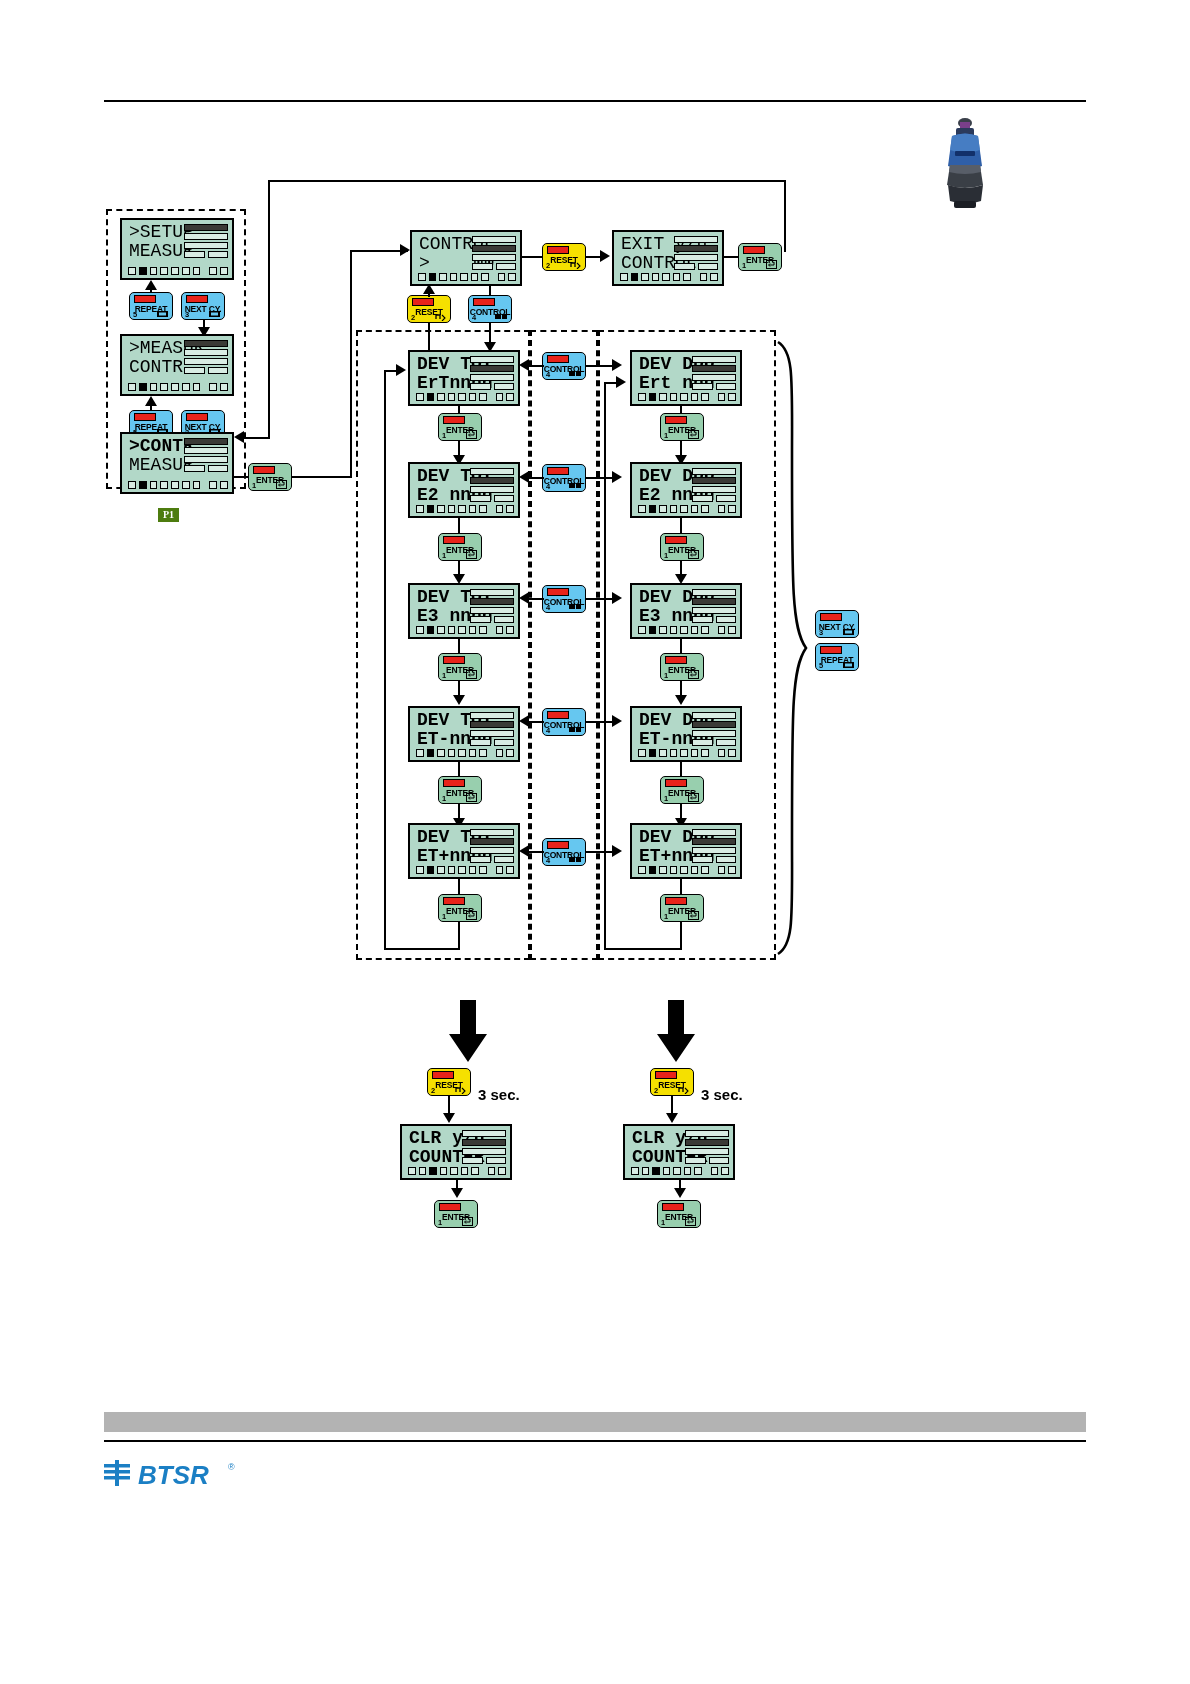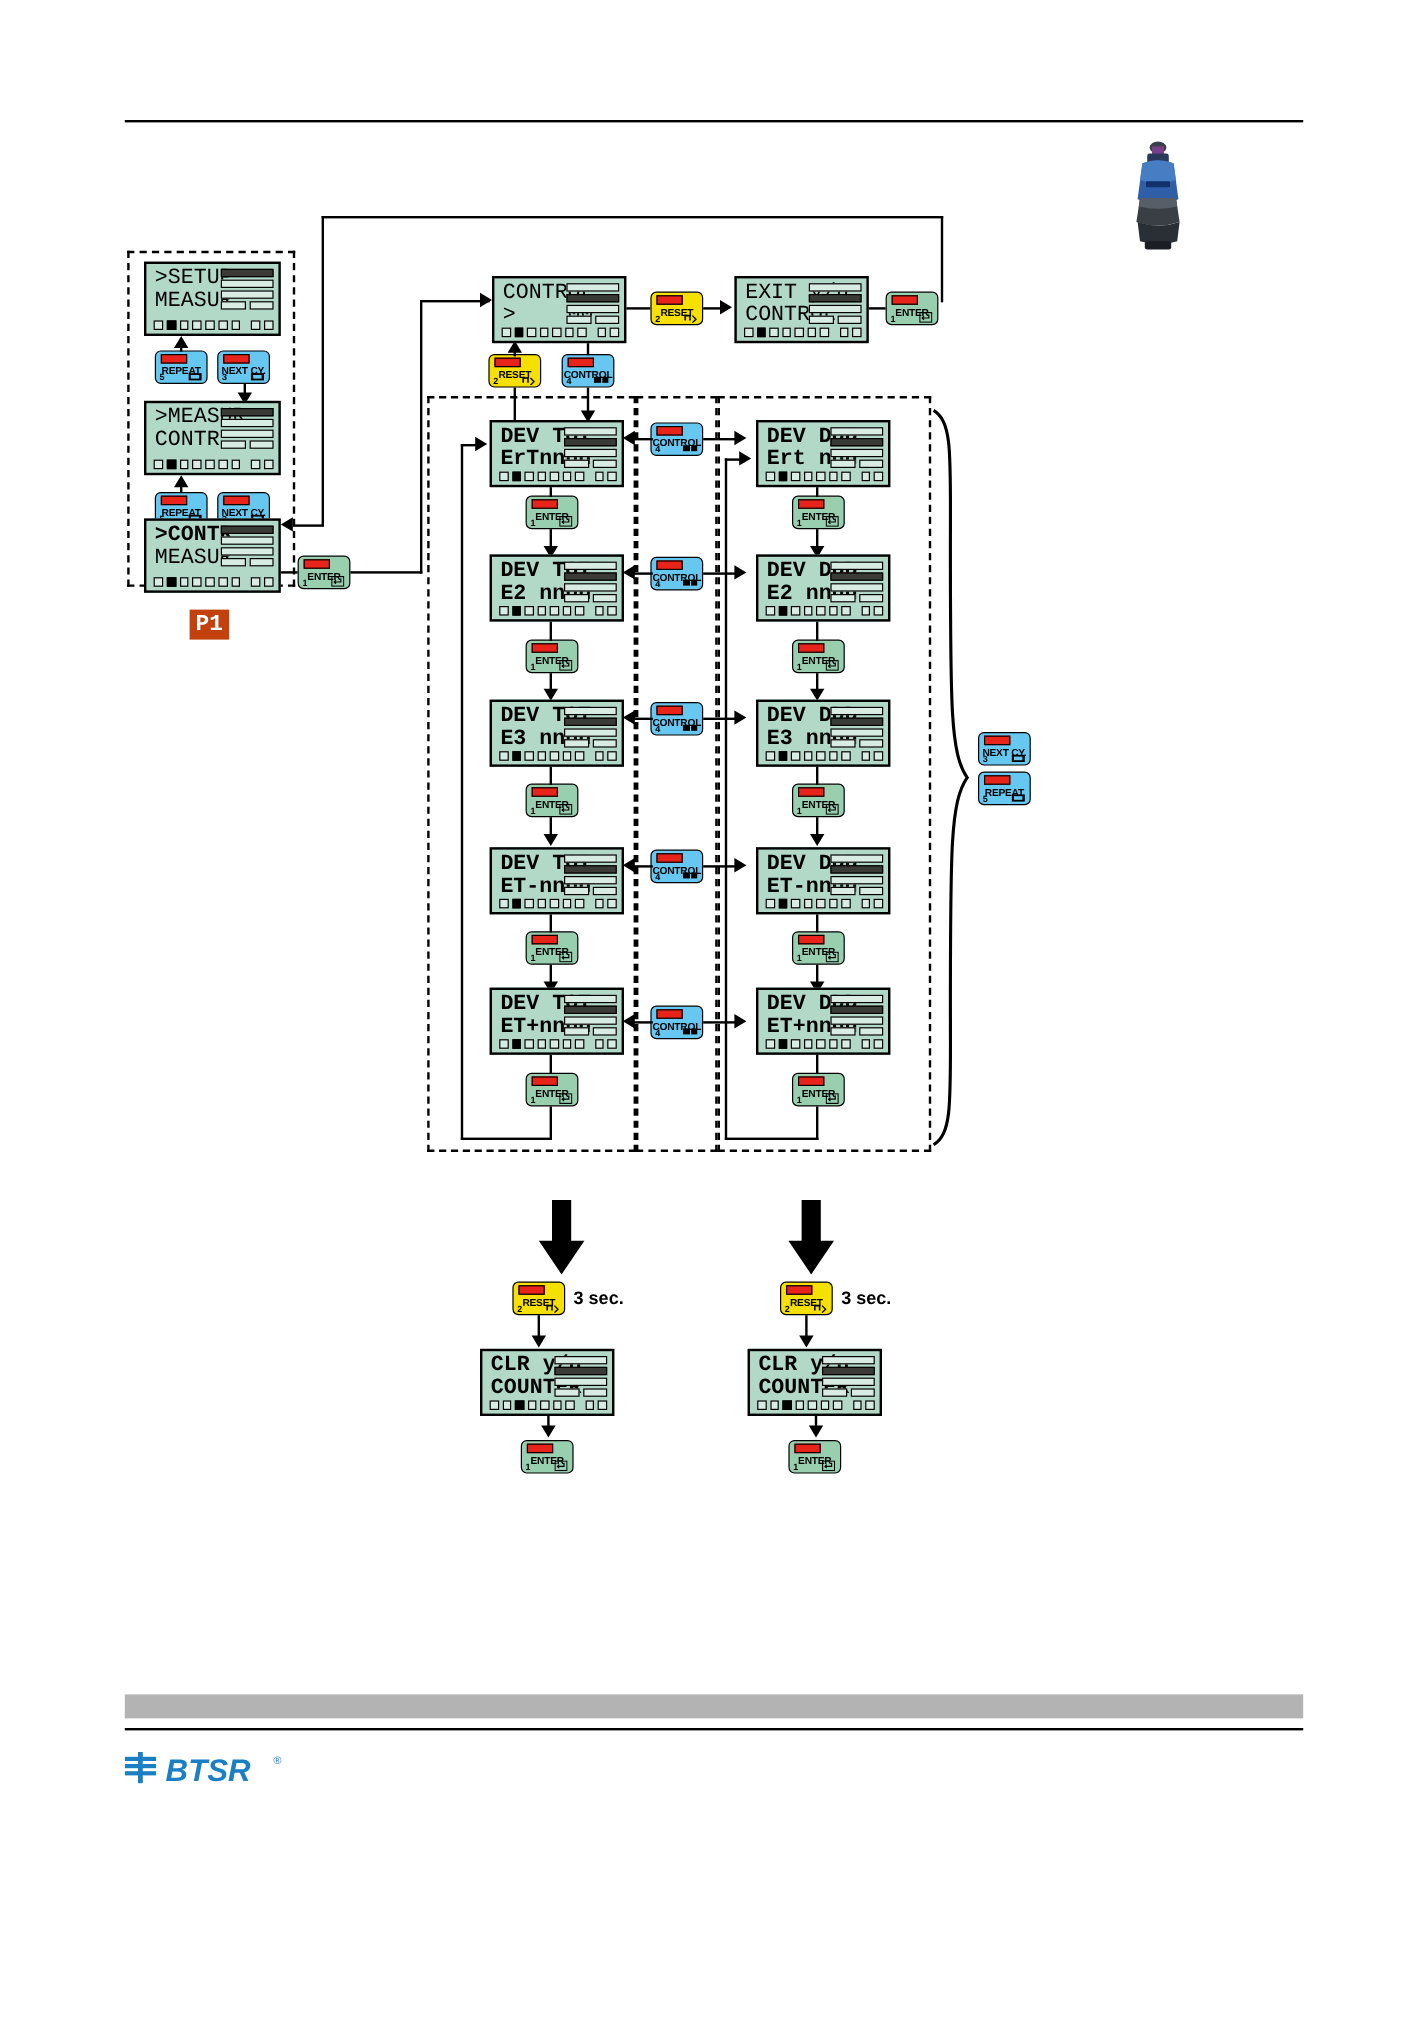--- a/index.html
+++ b/index.html
@@ -126,31 +126,32 @@
 
   
   .dashbox {
     position: absolute;
     border: 2px dashed #000;
     box-sizing: border-box;
   }
 
   .p1tag {
     position: absolute;
-    background: #c2410c; color: #fff;
-    font-size: 19px; font-weight: 700;
+    background: #4d7c0f; color: #fff;
+    font-size: 10px; font-weight: 700;
     padding: 1px 5px 2px 5px;
-    font-family: Liberation Mono, monospace;
+    font-family: Liberation Serif, serif;
   }
 
   .sec-label {
     position: absolute;
     font-size: 15px; font-weight: 700; color: #000;
     font-family: "Liberation Sans", sans-serif;
     white-space: nowrap;
+    margin-top: 12px;
   }
 
   
   .logo { position: absolute; left: 104px; top: 1458px; }
 
   
   .device { position: absolute; left: 930px; top: 115px; width: 70px; height: 95px; }
 </style>
 </head>
 <body>

